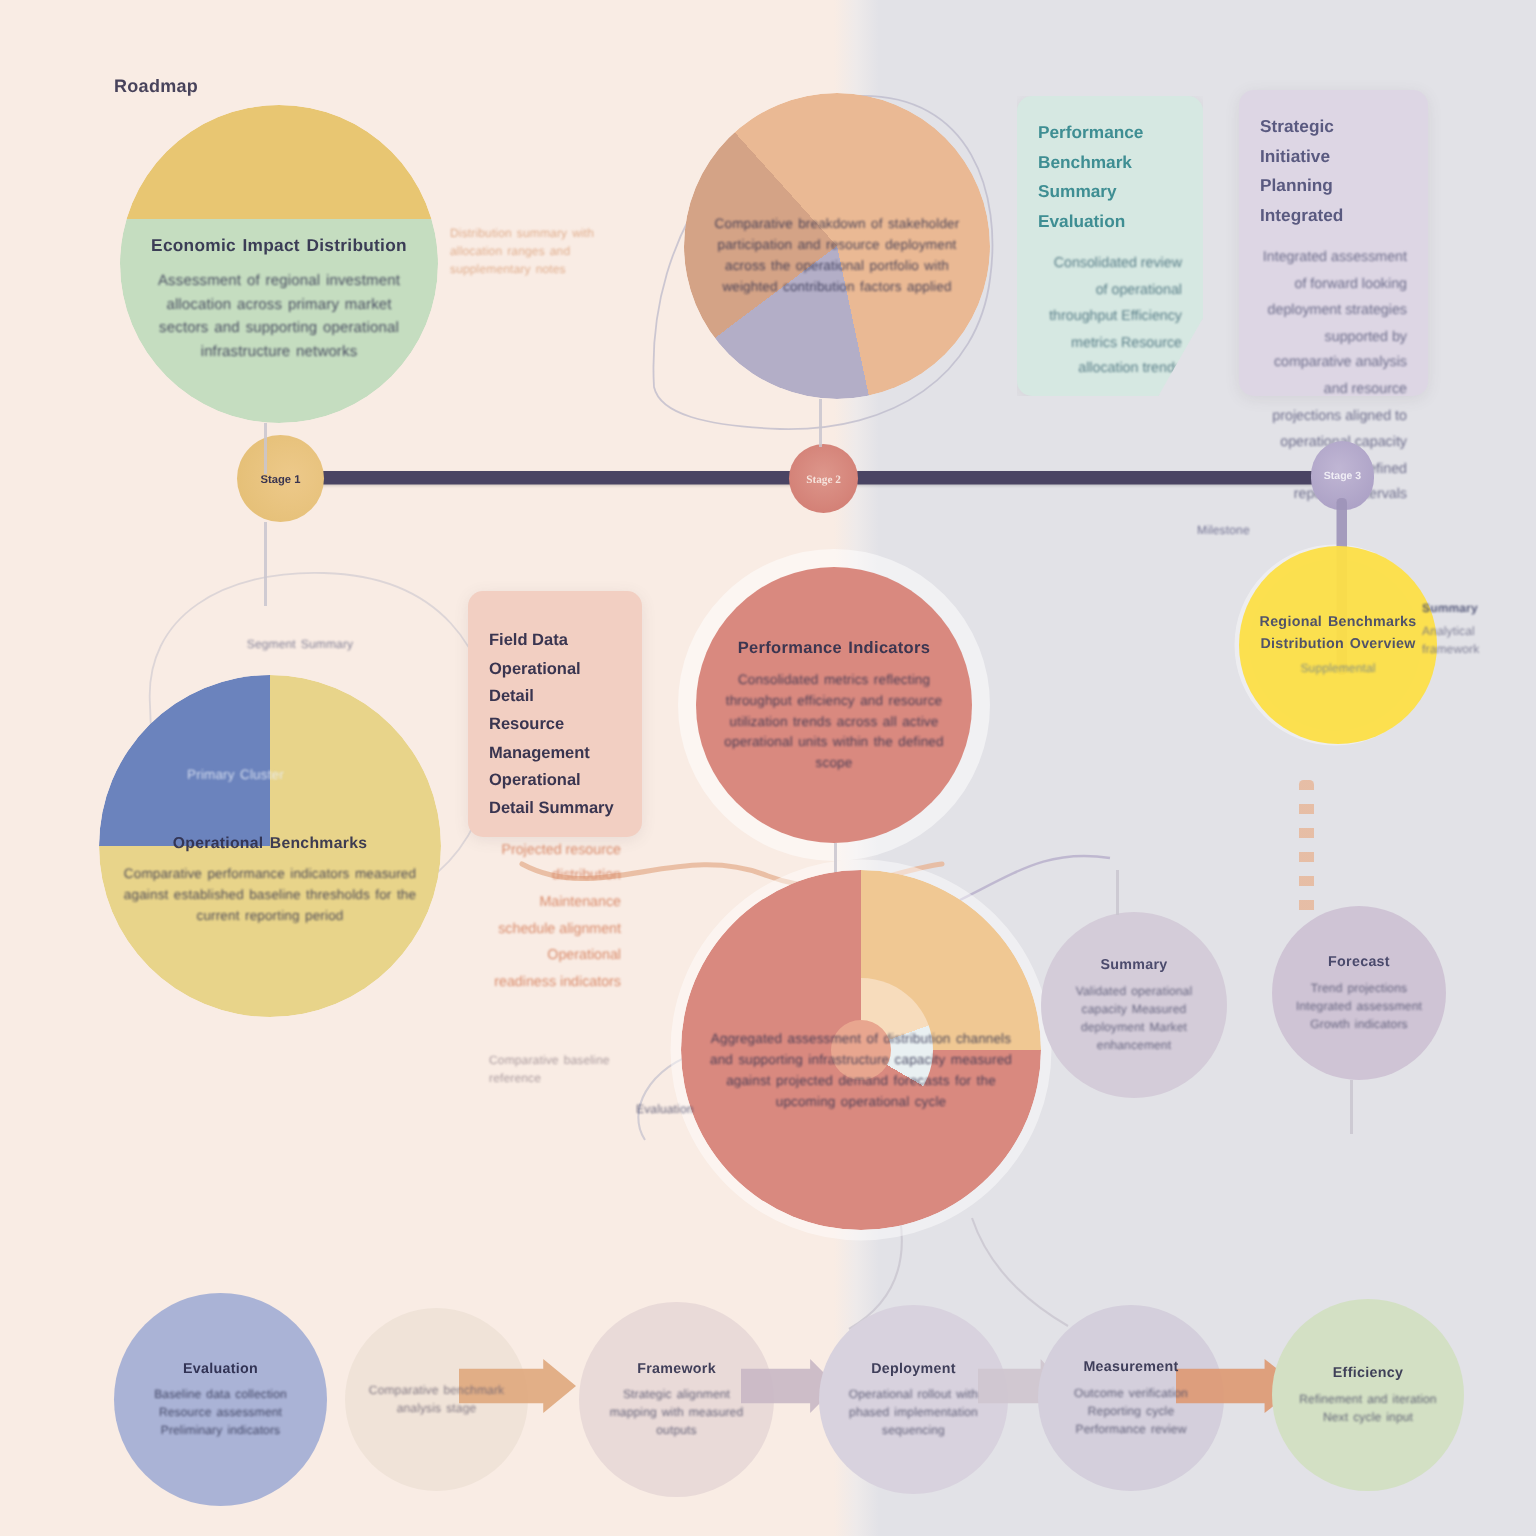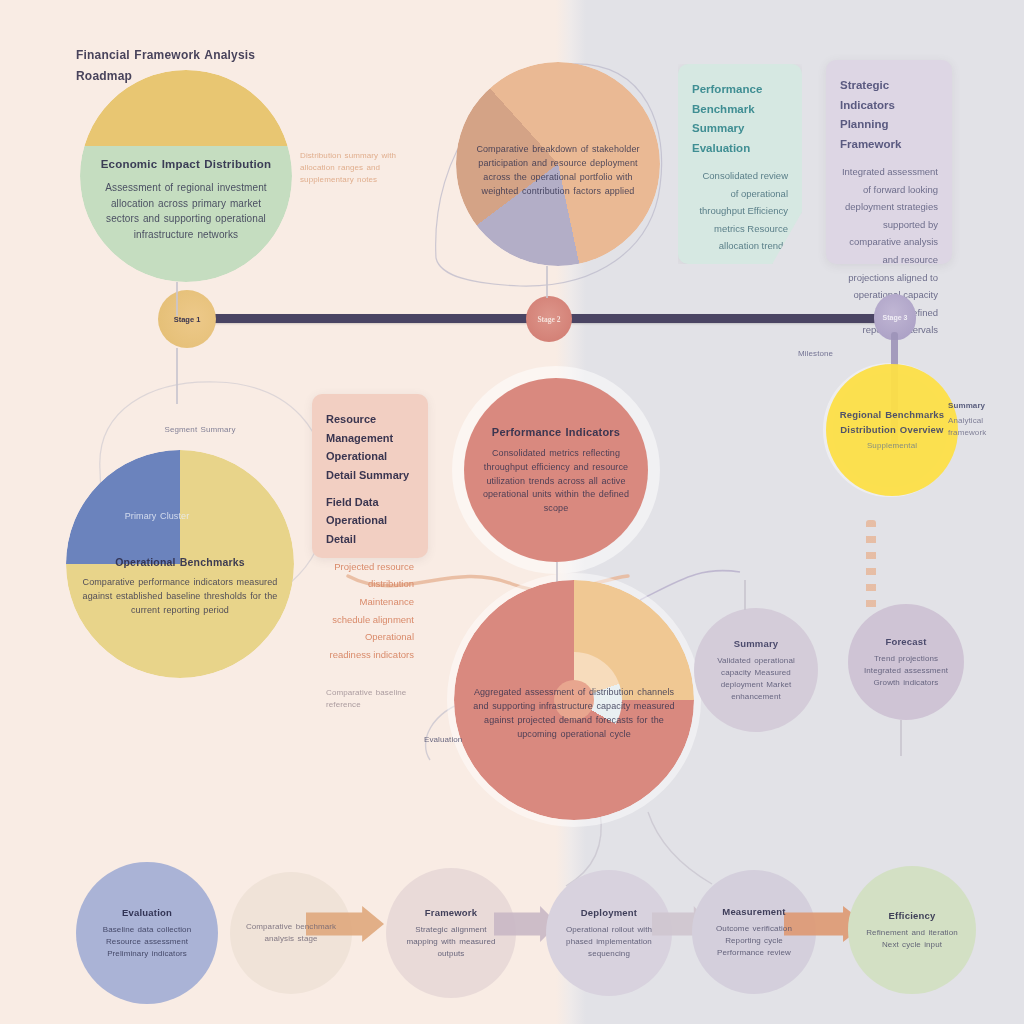--- a/index.html
+++ b/index.html
@@ -62,21 +62,20 @@
 </head>
 <body>
 
 <div id="stage">
 
   <div class="bg-left"></div>
   <div class="bg-right"></div>
   <div class="bg-seam"></div>
 
   <div style="position:absolute;left:76px;top:46px;width:230px;">
-    <div class="ptxt h l" style="font-size:12px;color:#3a3550;">Financial Framework Analysis</div>
     <div class="ptxt h l" style="font-size:12px;color:#3a3550;margin-top:2px;">Roadmap</div>
   </div>
 
   <svg class="ov" viewBox="0 0 1024 1024">
 
     <path d="M436 258 C 430 150, 500 66, 572 64 C 648 62, 668 130, 660 186 C 652 250, 596 288, 520 286 C 470 284, 440 276, 436 258 Z" fill="none" stroke="#b9b7c9" stroke-width="1.2" opacity=".7"></path>
 
     <path d="M100 470 C 96 410, 150 380, 216 382 C 290 384, 330 430, 328 500 C 326 570, 272 612, 206 612 C 140 612, 102 560, 100 470 Z" fill="none" stroke="#c9c6cf" stroke-width="1.2" opacity=".6"></path>
 
     <path d="M348 576 C 400 604, 452 560, 512 584 C 560 602, 594 580, 628 576" fill="none" stroke="#e7b79a" stroke-width="3.4" opacity=".85" stroke-linecap="round"></path>
@@ -117,21 +116,21 @@
     </div>
   </div>
 
   <div class="card" style="left:678px;top:64px;width:124px;height:200px;background:#d6e8e2;
               clip-path:polygon(0 0,100% 0,100% 74%,76% 100%,0 100%);">
     <div class="ttl" style="color:#3f8e93;">Performance Benchmark Summary Evaluation</div>
     <div class="bd" style="color:#5a7f89;">Consolidated review of operational throughput Efficiency metrics Resource allocation trends</div>
   </div>
 
   <div class="card" style="left:826px;top:60px;width:126px;height:204px;background:#ddd6e4;">
-    <div class="ttl" style="color:#5a5a80;">Strategic Indicators Planning Framework</div>
+    <div class="ttl" style="color:#5a5a80;">Strategic Initiative Planning Integrated</div>
     <div class="bd" style="color:#6e6e8c;">Integrated assessment of forward looking deployment strategies supported by comparative analysis and resource projections aligned to operational capacity across defined reporting intervals</div>
   </div>
 
   <div class="tl-bar" style="left:210px;top:314px;width:330px;"></div>
   <div class="tl-bar" style="left:568px;top:314px;width:322px;"></div>
 
   <div class="tl-node" style="left:158px;top:290px;width:58px;height:58px;
               background:radial-gradient(circle at 62% 48%,#edc98a,#e3bd72);">
     <span class="lbl">Stage 1</span>
   </div>
@@ -164,24 +163,24 @@
     <div style="position:absolute;inset:0;border-radius:50%;
                 background:conic-gradient(from 0deg,#e8d48a 0 96deg,#e8d48a 96deg 270deg,#6b83bd 270deg 360deg);"></div>
     <div class="body" style="padding-top:0;">
       <div class="ptxt" style="font-size:9px;color:#e9eef8;margin-bottom:30px;margin-right:46px;">Primary Cluster</div>
       <div class="ptxt h" style="font-size:10.5px;">Operational Benchmarks</div>
       <div class="ptxt" style="font-size:9px;margin-top:5px;">Comparative performance indicators measured against established baseline thresholds for the current reporting period</div>
     </div>
   </div>
 
   <div class="card" style="left:312px;top:394px;width:116px;height:164px;background:#f2cfc2;">
+    <div class="ttl" style="color:#3a3550;font-size:11px;margin-top:8px;">Field Data Operational Detail</div>
     <div class="ttl" style="color:#3a3550;font-size:11px;">Resource Management Operational Detail Summary</div>
-    <div class="ttl" style="color:#3a3550;font-size:11px;margin-top:8px;">Field Data Operational Detail</div>
     <div class="bd" style="color:#d98a6a;">Projected resource distribution Maintenance schedule alignment Operational readiness indicators</div>
-    <div class="ptxt tiny l" style="color:#9a8a90;margin-top:24px;">Comparative baseline reference</div>
+    <div class="ptxt tiny l" style="color:#9a8a90;margin-top:38px;">Comparative baseline reference</div>
   </div>
 
   <div class="circ" style="left:464px;top:378px;width:184px;height:184px;background:#d9897f;">
     <div class="body">
       <div class="ptxt h" style="font-size:11px;">Performance Indicators</div>
       <div class="ptxt" style="font-size:9px;margin-top:6px;">Consolidated metrics reflecting throughput efficiency and resource utilization trends across all active operational units within the defined scope</div>
     </div>
   </div>
   <div class="vline" style="left:556px;top:562px;height:34px;"></div>
 

